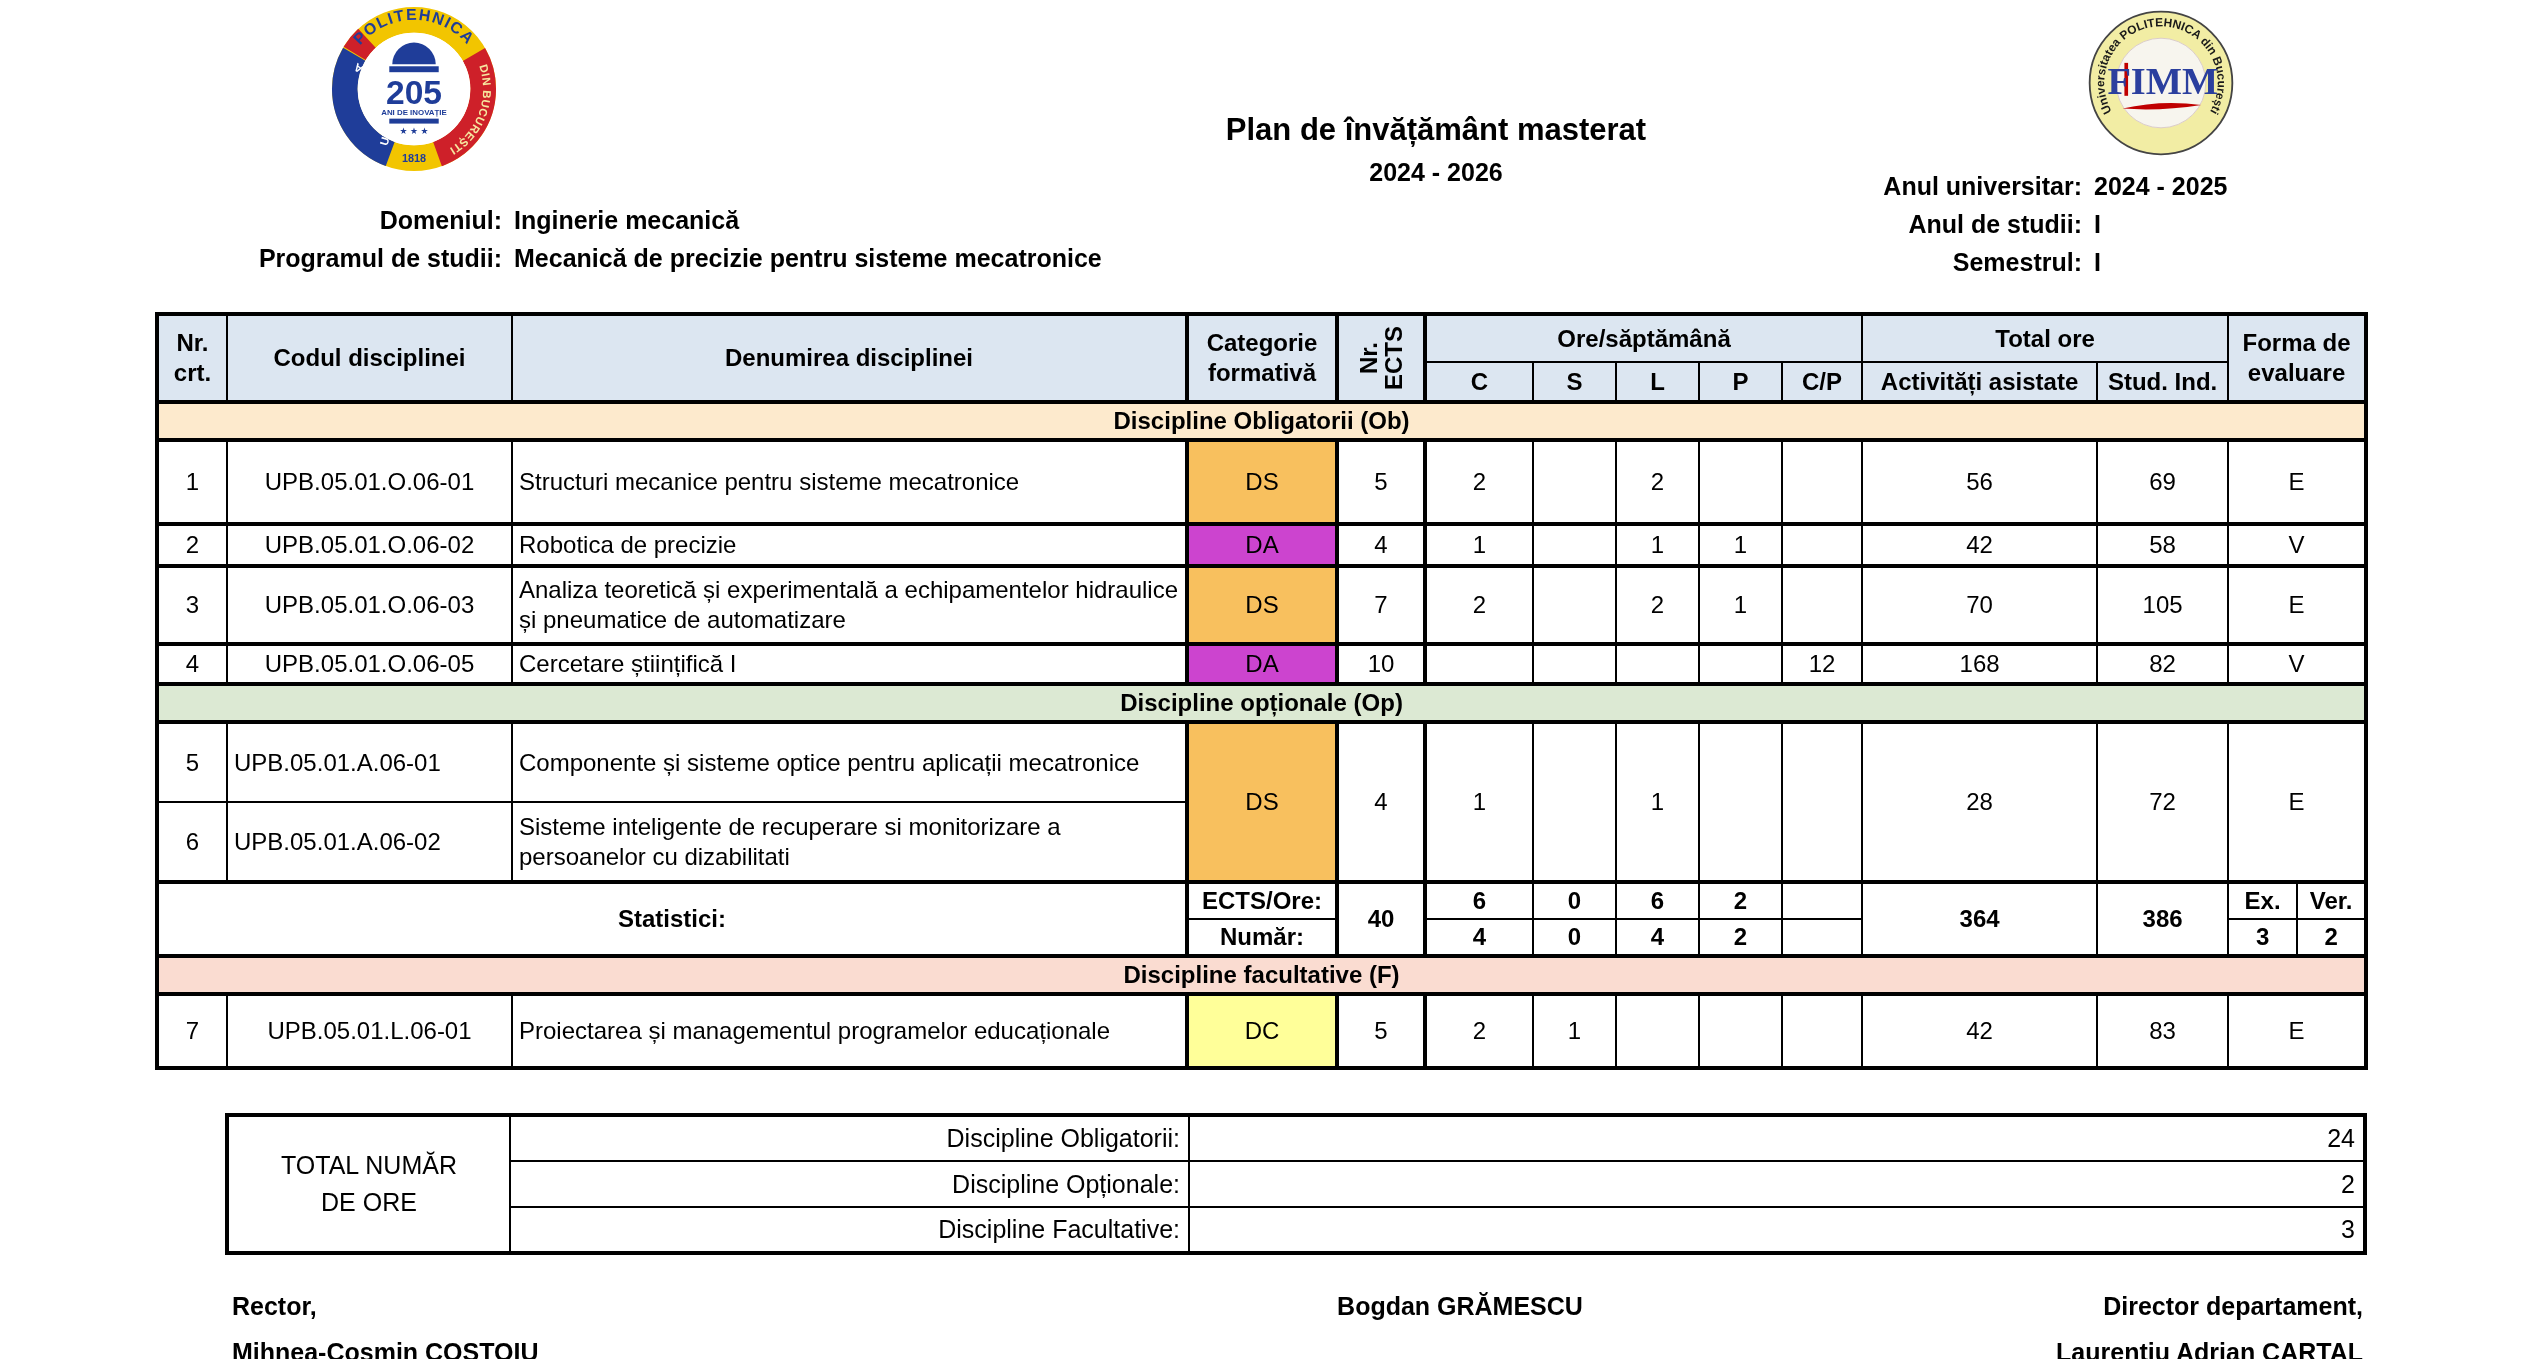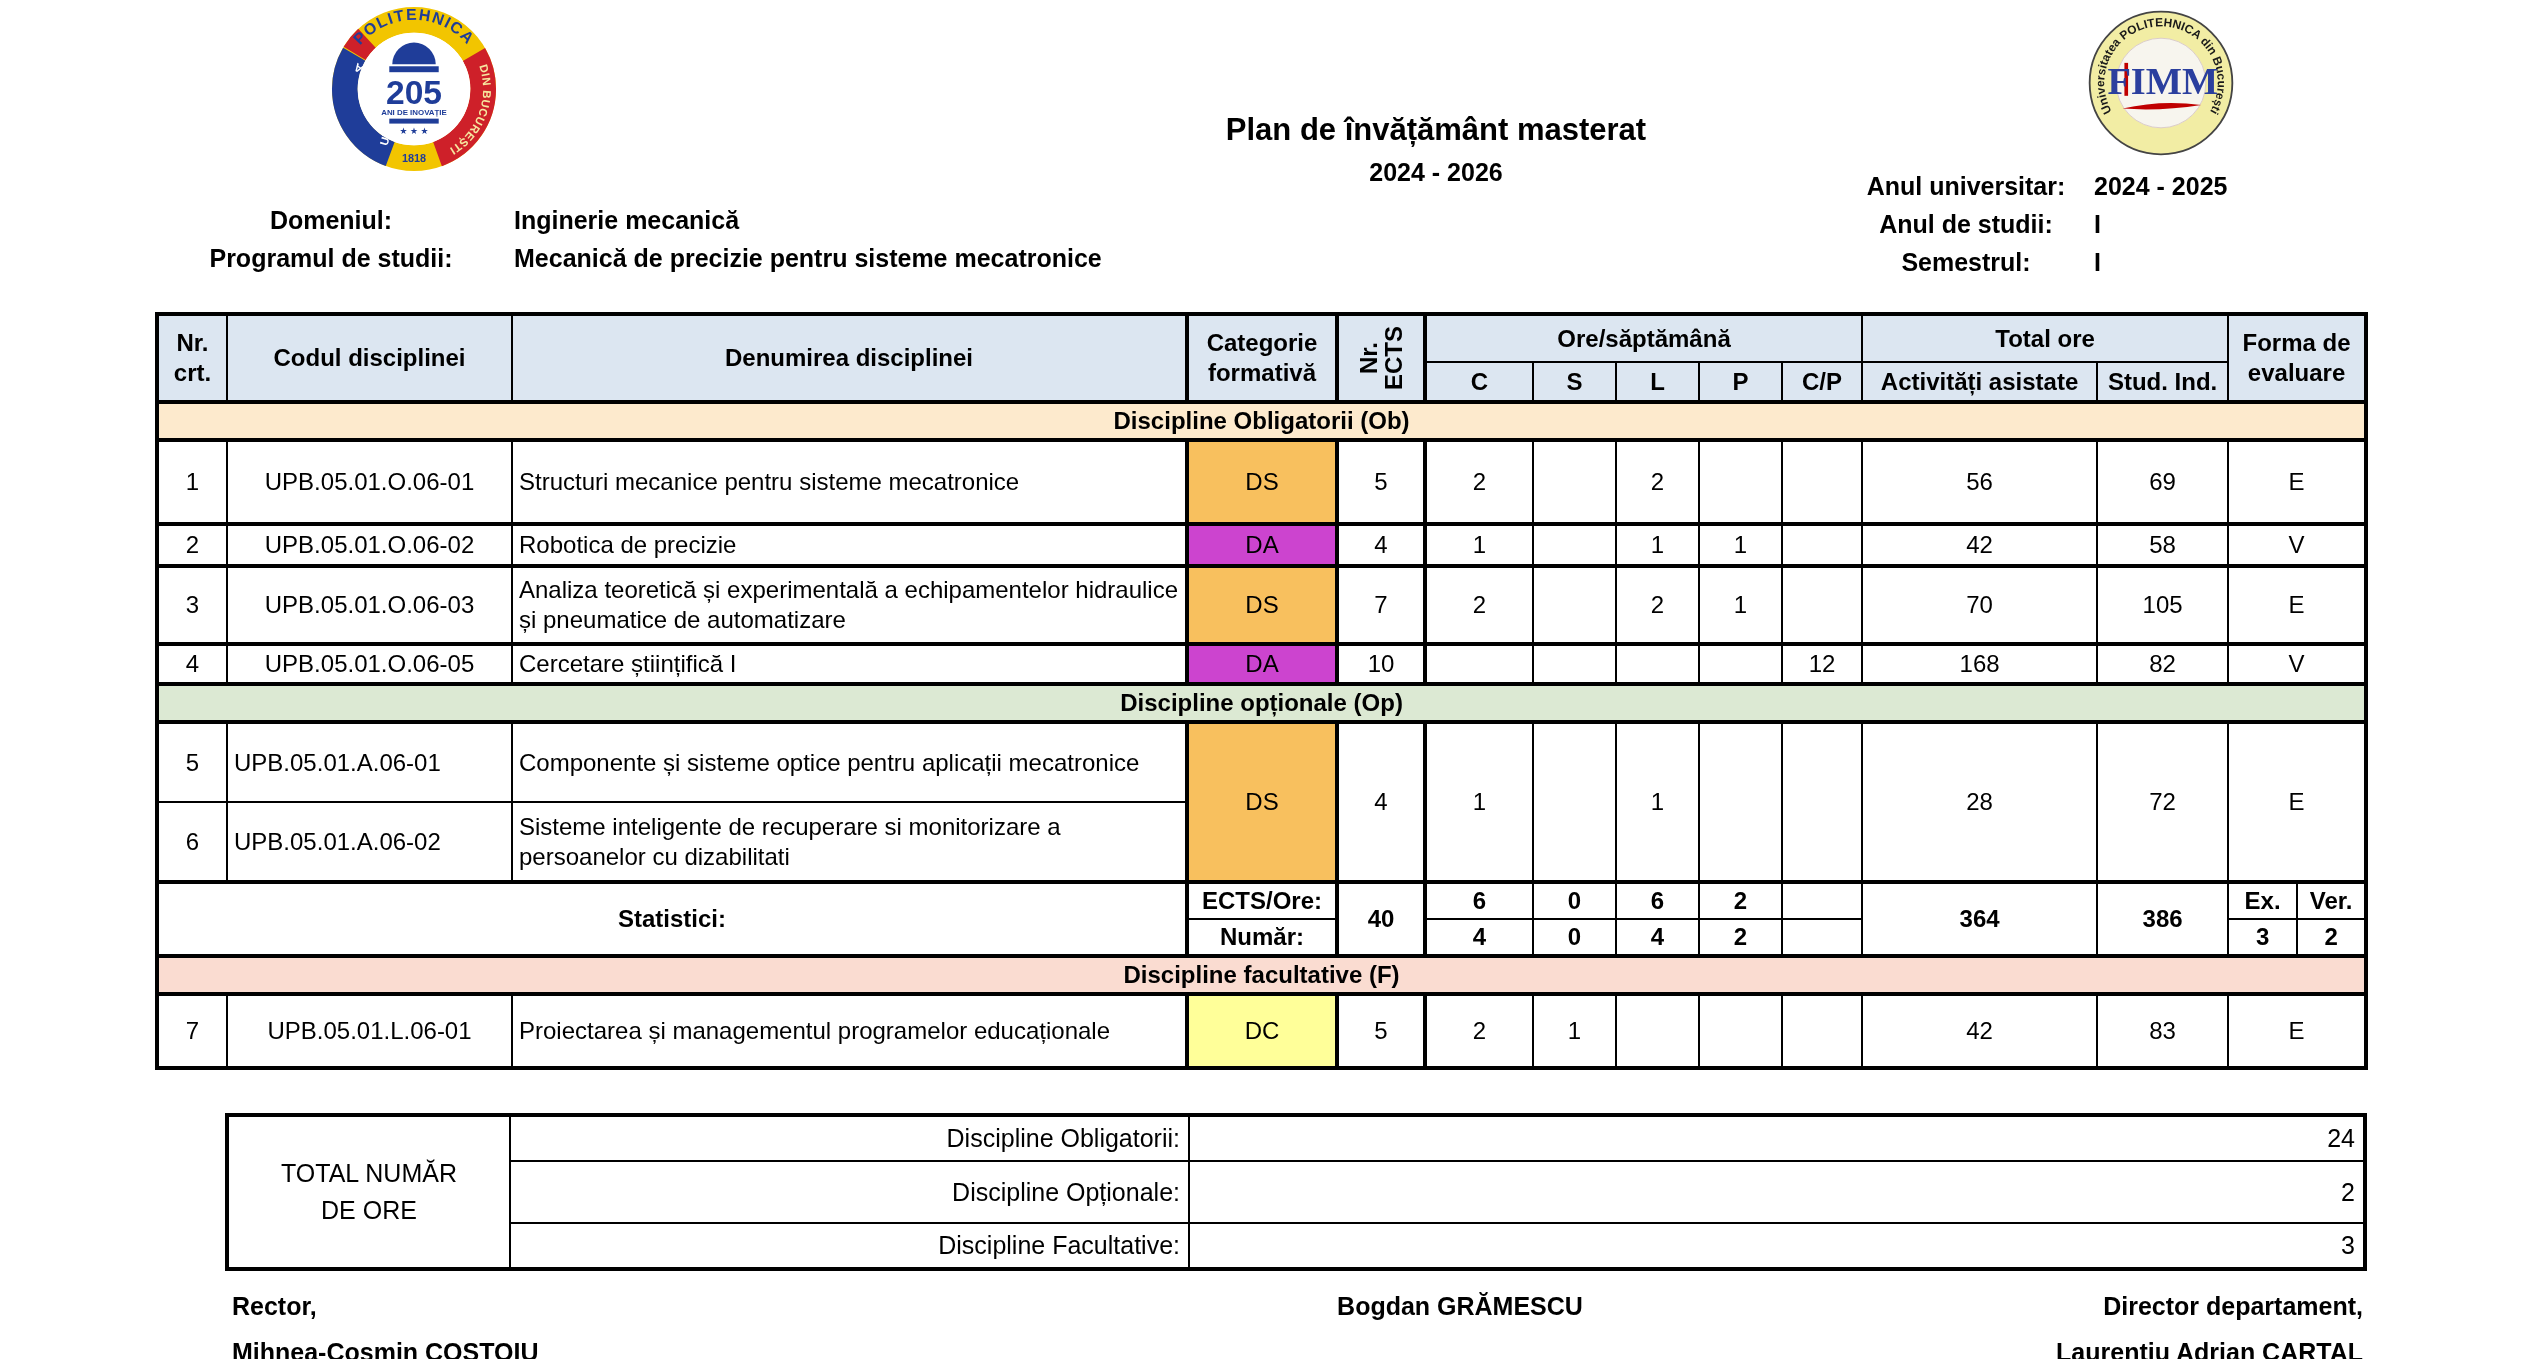--- a/index.html
+++ b/index.html
@@ -3,21 +3,21 @@
 <meta charset="utf-8">
 <style>
   html,body{margin:0;padding:0;background:#fff;}
   #page{position:relative;width:2538px;height:1359px;background:#fff;
         font-family:"Liberation Sans",sans-serif;color:#000;overflow:hidden;}
   .abs{position:absolute;}
   .b{font-weight:bold;}
   .nl{white-space:pre-line;}
   
   .info-row{position:absolute;font-size:25px;font-weight:bold;white-space:nowrap;}
-  .info-row .lbl{display:inline-block;text-align:center;}
+  .info-row .lbl{display:inline-block;text-align:right;}
   .info-row .val{margin-left:12px;}
   
   .plan-table{position:absolute;left:155px;top:312px;width:2209px;
               border-collapse:collapse;table-layout:fixed;font-size:24px;}
   .plan-table td,.plan-table th{border:2px solid #000;text-align:center;
               vertical-align:middle;padding:2px 6px;line-height:1.25;}
   .plan-table{border:4px solid #000;}
   .plan-table th{background:#DCE6F1;font-weight:bold;}
   .plan-table .name{text-align:left;}
   .plan-table .left{text-align:left;}
@@ -297,21 +297,21 @@
         <col style="width:679px">
         <col style="width:1176px">
     </colgroup>
     <tbody>
         <tr style="height:46px">
       <td rowspan="3" class="tot-title nl">TOTAL NUMĂR
 DE ORE</td>
       <td class="tot-lbl">Discipline Obligatorii:</td>
       <td class="tot-val">24</td>
     </tr>
-    <tr style="height:62px">
+    <tr style="height:46px">
       <td class="tot-lbl">Discipline Opționale:</td>
       <td class="tot-val">2</td>
     </tr>
     <tr style="height:46px">
       <td class="tot-lbl">Discipline Facultative:</td>
       <td class="tot-val">3</td>
     </tr>
   </tbody>
     </table>
 

